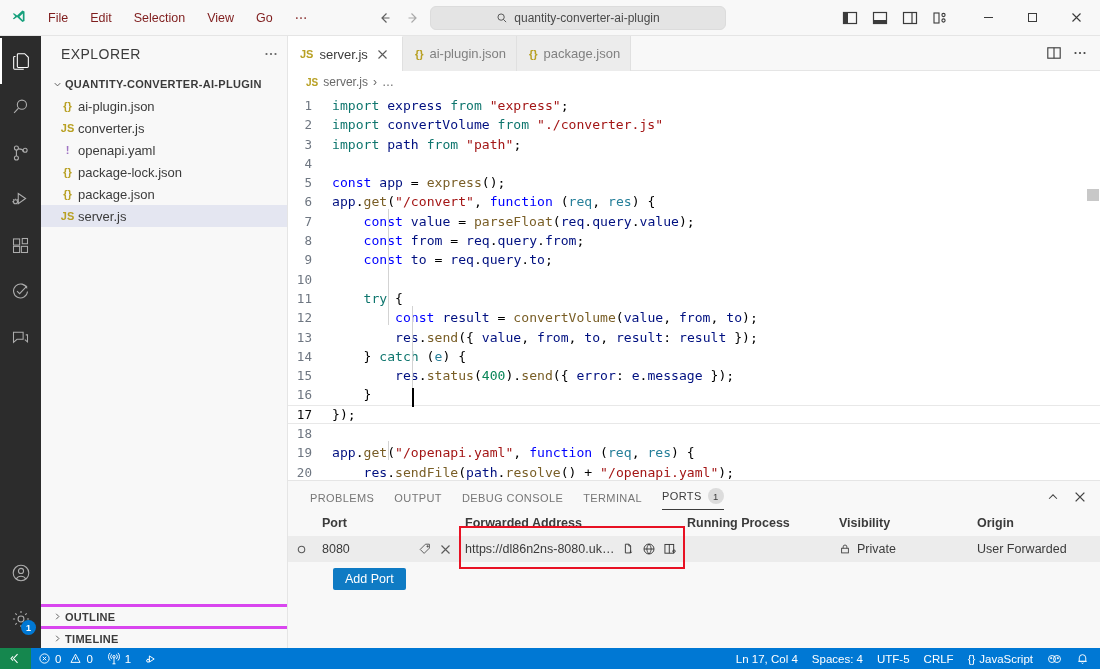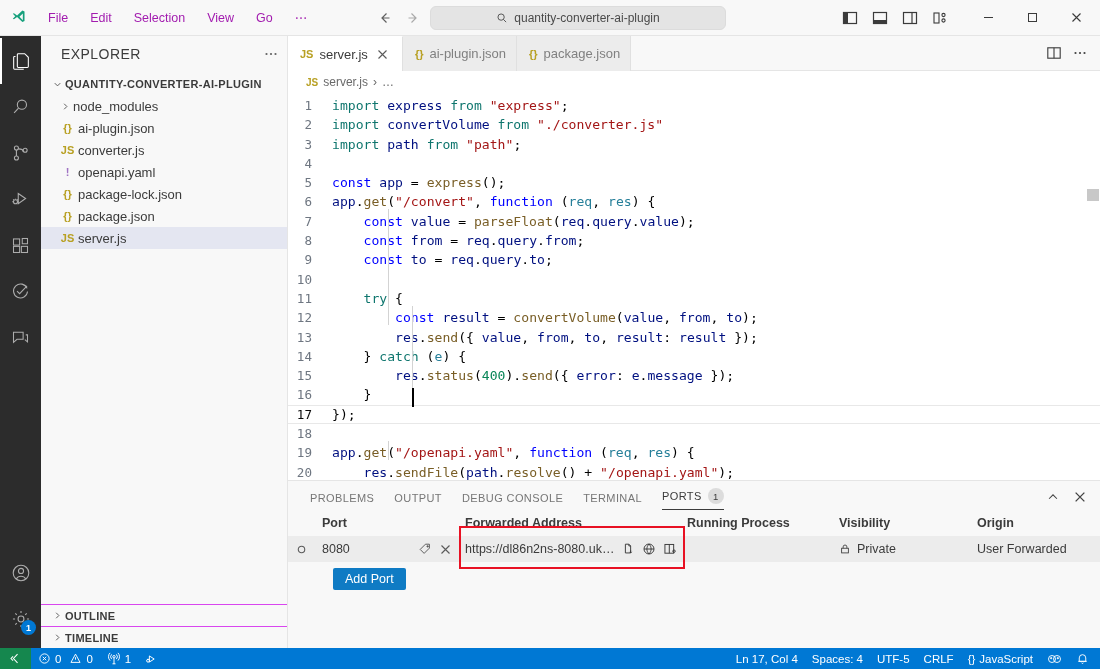--- a/index.html
+++ b/index.html
@@ -13,21 +13,21 @@
   }
   .app { width: 1100px; height: 669px; display: flex; flex-direction: column; background: #f8f8f8; }
 
   
   .titlebar {
     height: 36px; min-height: 36px; display: flex; align-items: center;
     background: #f8f8f8; border-bottom: 1px solid #e5e5e5; position: relative;
   }
   .vslogo { width: 36px; display: flex; align-items: center; justify-content: center; }
   .menus { display: flex; align-items: center; gap: 14px; margin-left: 8px; }
-  .menu-item { font-size: 12.5px; color: #a21caf; padding: 3px 4px; border-radius: 4px; cursor: default; }
+  .menu-item { font-size: 12.5px; color: #7f1d1d; padding: 3px 4px; border-radius: 4px; cursor: default; }
   .tb-center { position: absolute; left: 0; right: 0; display: flex; align-items: center; justify-content: center; gap: 6px; pointer-events: none; }
   .tb-center > * { pointer-events: auto; }
   .navbtn { width: 22px; height: 22px; display: flex; align-items: center; justify-content: center; color: #616161; }
   .navbtn.dim { color: #aaa; }
   .cmdbar {
     width: 296px; height: 24px; background: #e4e4e4; border: 1px solid #dcdcdc;
     border-radius: 6px; display: flex; align-items: center; justify-content: center;
     gap: 6px; font-size: 12px; color: #4a4a4a;
   }
   .tb-right { margin-left: auto; display: flex; align-items: center; padding-right: 2px; }
@@ -63,21 +63,21 @@
     height: 22px; display: flex; align-items: center; font-size: 13px; color: #3b3b3b; padding-left: 8px; cursor: pointer; white-space: nowrap;
   }
   .file-row.selected { background: #e4e6f1; }
   .folder-row.root { font-weight: bold; font-size: 11px; letter-spacing: .3px; }
   .twisty { width: 16px; display: flex; align-items: center; justify-content: center; color: #5a5a5a; }
   .f-icon { width: 21px; display: flex; align-items: center; justify-content: center; font-size: 11px; font-weight: bold; }
   .ic-json { color: #b8a023; }
   .ic-js { color: #b8a023; }
   .ic-yaml { color: #a074c4; }
   .indent-1 { padding-left: 16px; }
-  .sb-section { height: 22px; display: flex; align-items: center; font-size: 11px; font-weight: bold; letter-spacing: .3px; color: #3b3b3b; border-top: 1px solid #d946ef; padding-left: 8px; cursor: pointer; }
+  .sb-section { height: 22px; display: flex; align-items: center; font-size: 11px; font-weight: bold; letter-spacing: .3px; color: #3b3b3b; border-top: 3px solid #d946ef; padding-left: 8px; cursor: pointer; }
 
   
   .editor-area { flex: 1; display: flex; flex-direction: column; min-width: 0; background: #ffffff; }
   .tabs-row { height: 35px; display: flex; background: #f8f8f8; border-bottom: 1px solid #e5e5e5; }
   .tabs { display: flex; }
   .tab {
     height: 35px; display: flex; align-items: center; gap: 6px; padding: 0 10px 0 12px;
     font-size: 13px; color: #808080; background: #ececec; border-right: 1px solid #e0e0e0; cursor: pointer; white-space: nowrap;
   }
   .tab.active { background: #ffffff; color: #3b3b3b; border-top: 1px solid #ffffff; position: relative; }
@@ -350,28 +350,20 @@
       <div class="tree">
         <div class="folder-row root">
           <span class="twisty">
             <svg width="11" height="11" viewBox="0 0 16 16" fill="none" stroke="currentColor" stroke-width="1.4">
                 <path d="M4 6l4 4 4-4"></path>
               </svg>
           </span>
           <span>QUANTITY-CONVERTER-AI-PLUGIN</span>
         </div>
 
-        <div class="folder-row indent-1">
-          <span class="twisty">
-            <svg width="11" height="11" viewBox="0 0 16 16" fill="none" stroke="currentColor" stroke-width="1.4">
-                <path d="M6 4l4 4-4 4"></path>
-              </svg>
-          </span>
-          <span>node_modules</span>
-        </div>
 
         <div class="file-row indent-1">
           <span class="f-icon ic-json">{}</span>
           <span>ai-plugin.json</span>
         </div>
         <div class="file-row indent-1">
           <span class="f-icon ic-js">JS</span>
           <span>converter.js</span>
         </div>
         <div class="file-row indent-1">

